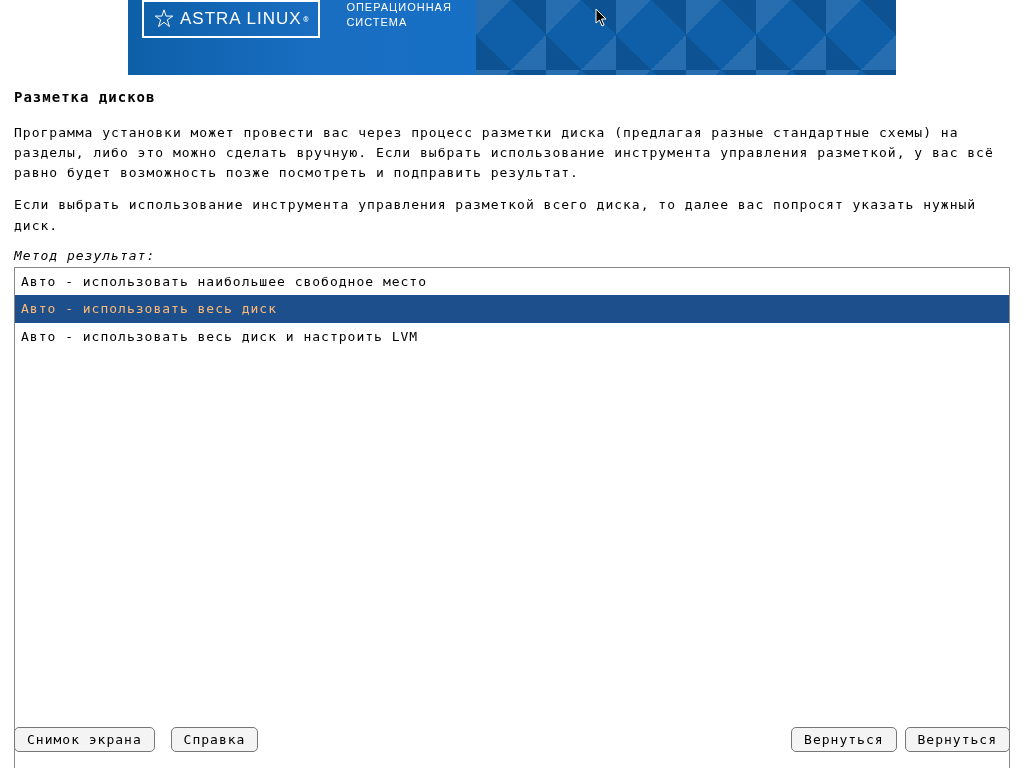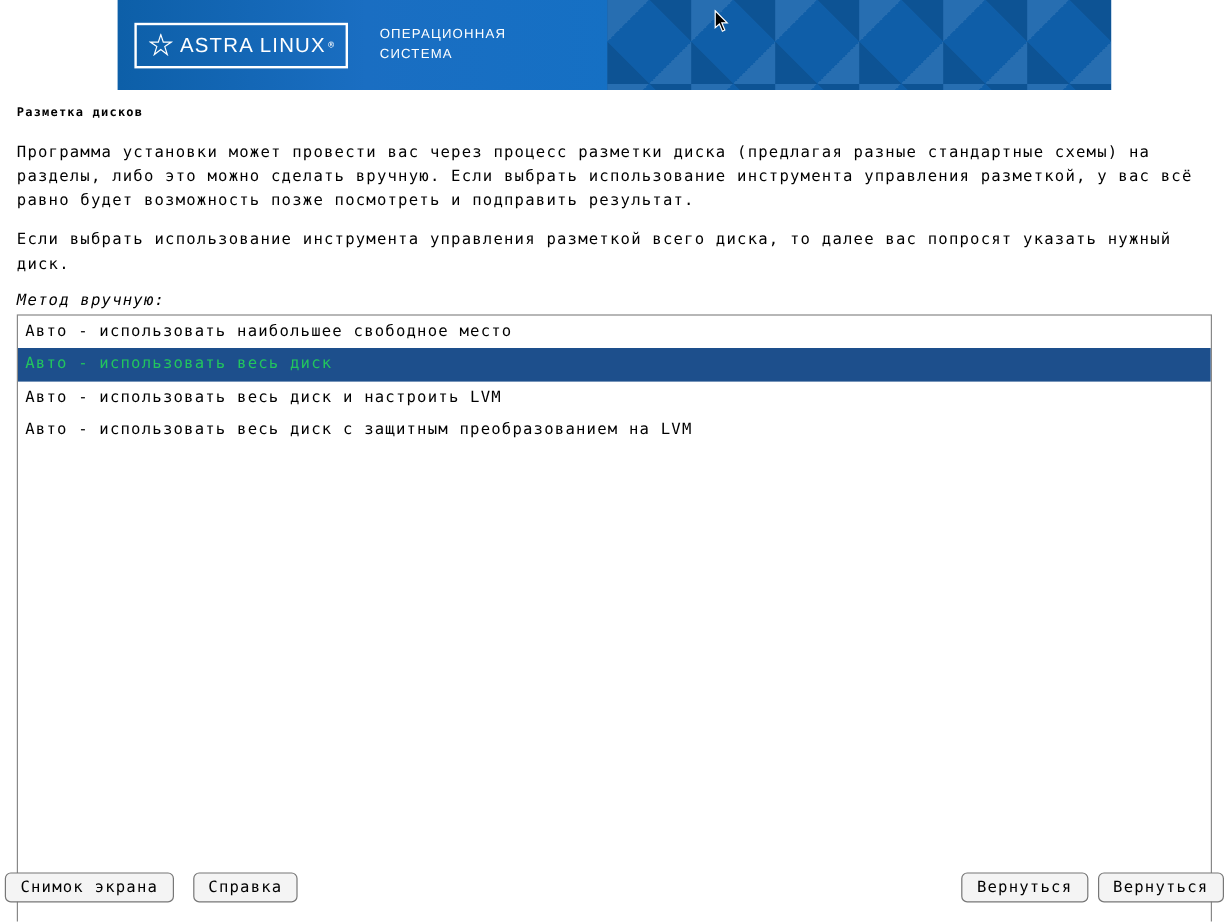--- a/index.html
+++ b/index.html
@@ -8,25 +8,24 @@
       height: 768px;
       overflow: hidden;
       font-family: "DejaVu Sans Mono", "Courier New", monospace;
       font-size: 13px;
       background: #fff;
       color: #000;
     }
     .banner {
       height: 75px;
       margin: 0 auto;
-      width: 828px;
+      width: 768px;
       background: linear-gradient(90deg, #0d5fa8 0%, #1a6ec2 25%, #1570c4 50%, #0f5aa8 100%);
       position: relative;
       display: flex;
-      align-items: center;
       padding-left: 14px;
       overflow: hidden;
     }
     .banner-triangles {
       position: absolute;
       right: 0; top: 0; bottom: 0;
       width: 420px;
       background:
         linear-gradient(45deg, rgba(0,0,0,0.12) 25%, transparent 25%) 0 0/70px 70px,
         linear-gradient(-45deg, rgba(255,255,255,0.10) 25%, transparent 25%) 0 0/70px 70px,
@@ -68,21 +67,21 @@
       letter-spacing: 1px;
       margin-left: 26px;
       line-height: 1.4;
       z-index: 2;
     }
     .content {
       padding: 14px 14px 0 14px;
     }
     .page-title {
       font-weight: bold;
-      font-size: 10px;
+      font-size: 14px;
       letter-spacing: 1px;
       margin-bottom: 18px;
     }
     .desc {
       line-height: 1.55;
       letter-spacing: 1px;
       margin-bottom: 12px;
     }
     .method-label {
       font-style: italic;
@@ -96,29 +95,29 @@
       overflow: hidden;
     }
     .list-item {
       padding: 4px 6px;
       letter-spacing: 1px;
       cursor: pointer;
       line-height: 1.5;
     }
     .list-item.selected {
       background: #1d4f8c;
-      color: #22c55e;
+      color: #fdba74;
     }
     .footer {
       position: absolute;
       left: 0; right: 0; bottom: 0;
       height: 58px;
       display: flex;
       align-items: center;
-      padding: 0 4px;
+      padding: 0 14px;
     }
     .footer-spacer { flex: 1; }
     button.installer-btn {
       font-family: inherit;
       font-size: 13px;
       letter-spacing: 1px;
       padding: 4px 12px;
       background: #f4f4f4;
       border: 1px solid #777;
       border-radius: 5px;
@@ -154,27 +153,26 @@
   <div class="banner-subtitle">
     <div>ОПЕРАЦИОННАЯ</div>
     <div>СИСТЕМА</div>
   </div>
 </div>
 
 <div class="content">
   <div class="page-title">Разметка дисков</div>
   <div class="desc">Программа установки может провести вас через процесс разметки диска (предлагая разные стандартные схемы) на разделы, либо это можно сделать вручную. Если выбрать использование инструмента управления разметкой, у вас всё равно будет возможность позже посмотреть и подправить результат.</div>
   <div class="desc">Если выбрать использование инструмента управления разметкой всего диска, то далее вас попросят указать нужный диск.</div>
-  <div class="method-label">Метод вручную:</div>
+  <div class="method-label">Метод результат:</div>
 
   <div class="listbox" id="methods-list">
       <div class="list-item">Авто - использовать наибольшее свободное место</div>
       <div class="list-item selected">Авто - использовать весь диск</div>
       <div class="list-item">Авто - использовать весь диск и настроить LVM</div>
-      <div class="list-item">Авто - использовать весь диск с защитным преобразованием на LVM</div>
     </div>
 </div>
 
 <div class="footer">
   <div class="left-buttons">
     <button class="installer-btn">Снимок экрана</button>
     <button class="installer-btn">Справка</button>
   </div>
   <div class="footer-spacer"></div>
   <button class="installer-btn">Вернуться</button>

